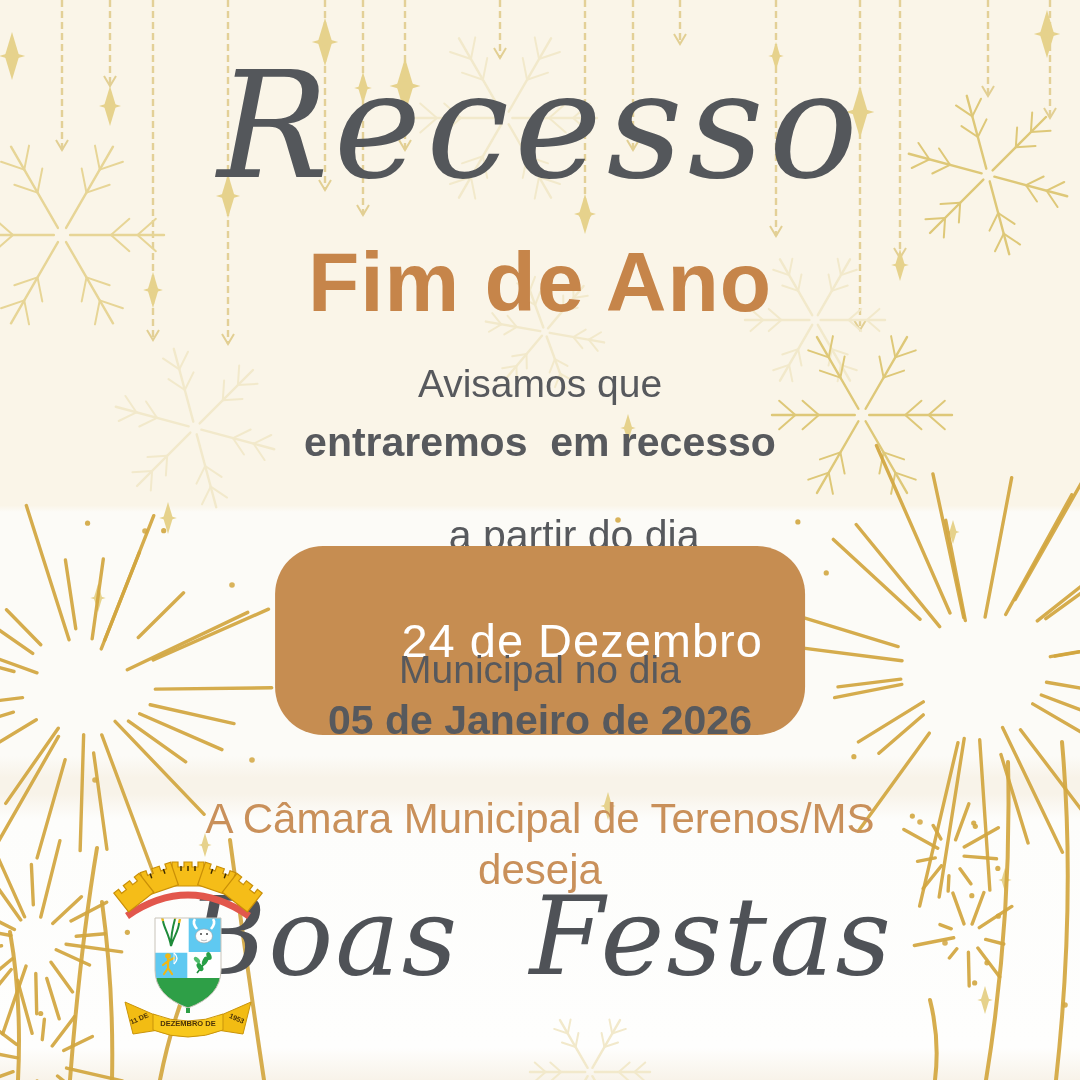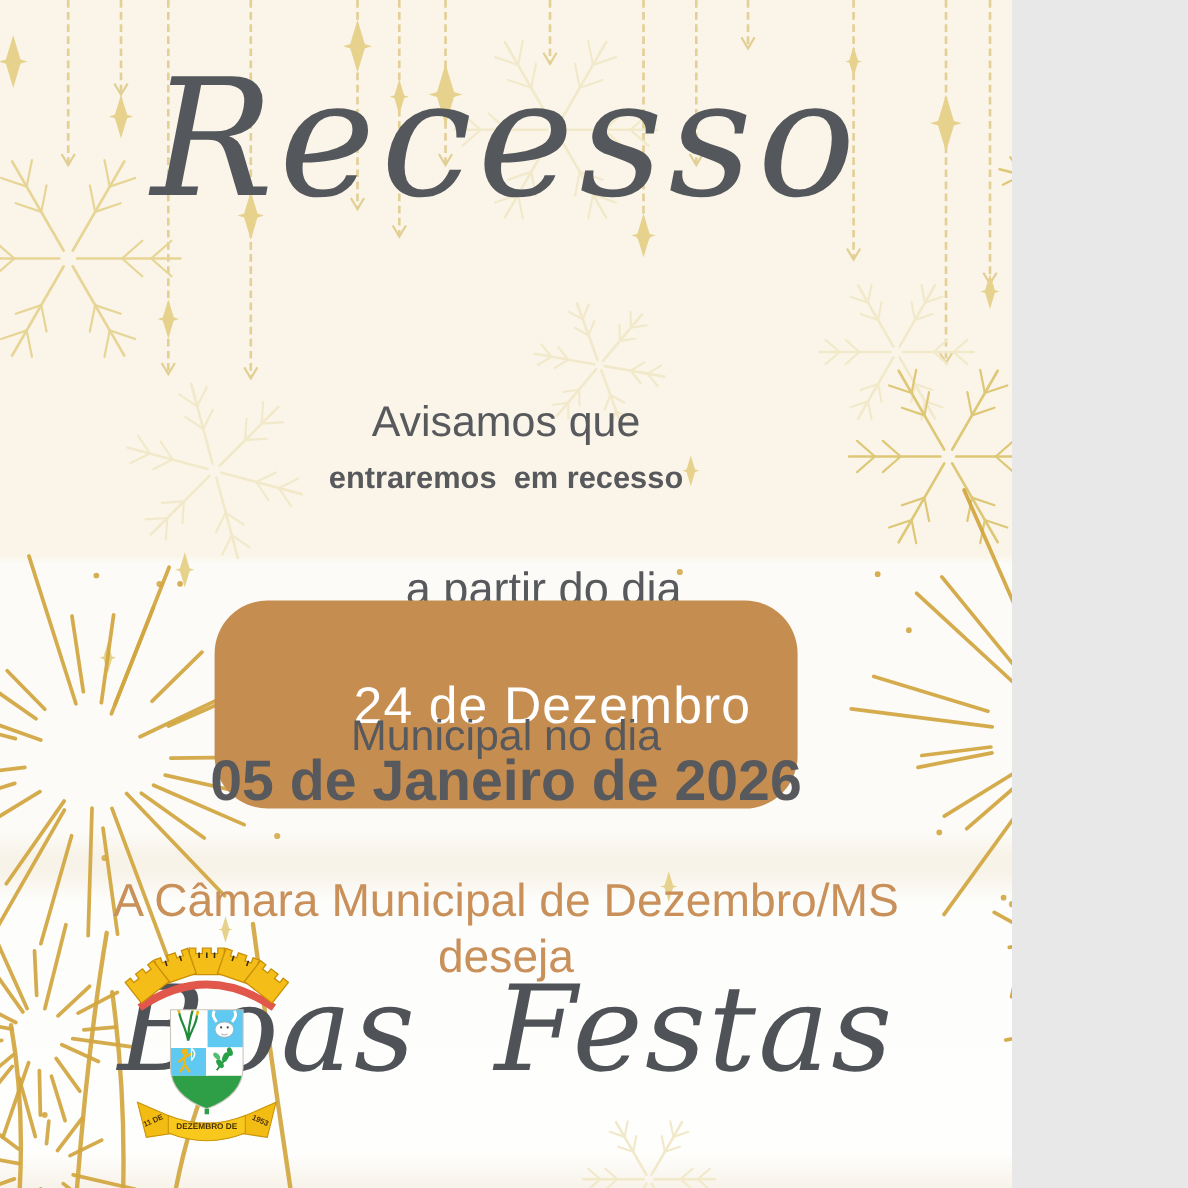--- a/index.html
+++ b/index.html
@@ -1,41 +1,41 @@
 <!DOCTYPE html>
 <html><head>
 <meta charset="utf-8">
 <style>
   html,body{margin:0;padding:0;background:#e8e8e8;}
   .stage{
-    position:relative;width:920px;height:1080px;overflow:hidden;
+    position:relative;width:1080px;height:1080px;overflow:hidden;
     font-family:"Liberation Sans",sans-serif;
     background:linear-gradient(180deg,
       #FAF5E8 0%, #FAF5E8 46.8%,
       #FCFBF7 47.4%, #FCFBF7 70%,
       #F8F3E9 72%, #F8F3E9 73.5%,
       #FDFDFB 75.8%, #FEFEFD 97%,
       #F8F3E9 100%);
   }
   #decor{position:absolute;inset:0;width:1080px;height:1080px;}
   .content{position:absolute;inset:0;}
   .abs{position:absolute;left:0;right:0;text-align:center;}
   .t-script{top:30px;font-family:"DejaVu Serif",serif;font-style:italic;
     font-size:148px;letter-spacing:5px;color:#54575B;line-height:1.3;}
   .t-sub{top:234px;font-size:84px;font-weight:800;letter-spacing:1px;color:#C6854A;}
   .line{color:#57595D;white-space:pre;}
   .l1{top:362px;font-size:39px;}
-  .l2{top:419px;font-size:28px;font-weight:700;}
+  .l2{top:419px;font-size:41px;font-weight:700;}
   .l3{top:465px;font-size:41px;}
   .l3 .bold{font-weight:400;}
   .badge{position:absolute;top:546px;left:50%;transform:translateX(-50%);
     background:#C68D51;color:#FFFFFF;font-size:47px;font-weight:400;
     letter-spacing:1px;padding:12px 42px;border-radius:48px;white-space:pre;}
   .l4{top:648px;font-size:39px;}
-  .l5{top:680px;font-size:52px;font-weight:700;}
+  .l5{top:697px;font-size:41px;font-weight:700;}
   .org{color:#C9905A;}
   .o1{top:795px;font-size:42px;}
   .o2{top:846px;font-size:42px;}
   .b-script{top:874px;font-family:"DejaVu Serif",serif;font-style:italic;
     font-size:108px;color:#4F5257;word-spacing:34px;letter-spacing:2px;}
   .crest{position:absolute;left:110px;top:852px;width:156px;height:196px;}
   .crest text{font-family:"Liberation Sans",sans-serif;font-weight:bold;fill:#4A3209;}
 </style>
 </head>
 <body>
@@ -609,38 +609,39 @@
         <circle cx="1065" cy="1005" r="2.8" fill="#D2A63F" opacity="0.85"></circle>
         <circle cx="920" cy="822" r="2.8" fill="#D2A63F" opacity="0.85"></circle>
         <circle cx="618" cy="520" r="2.8" fill="#D2A63F" opacity="0.85"></circle>
       </g>
     </svg>
 
   <div class="content">
 
     <div class="abs t-script">Recesso</div>
 
+    <div class="abs t-sub">Fim de Ano</div>
 
     <div class="abs line l1">Avisamos que</div>
 
     <div class="abs line l2">entraremos  em recesso</div>
 
     <div class="abs line l3">
       <span class="bold">a partir do </span><span>dia</span>
     </div>
 
     <div class="badge">
       <span>24 de Dezembro</span>
     </div>
 
     <div class="abs line l4">Municipal no dia</div>
 
     <div class="abs line l5">05 de Janeiro de 2026</div>
 
-    <div class="abs org o1">A Câmara Municipal de Dezembro/MS</div>
+    <div class="abs org o1">A Câmara Municipal de Terenos/MS</div>
 
     <div class="abs org o2">deseja</div>
 
     <div class="abs b-script">Boas Festas</div>
 
     <svg class="crest" viewBox="0 0 150 196" xmlns="http://www.w3.org/2000/svg">
       <defs>
         <path id="tower" d="M59,34 L59,10 L65,10 L65,15 L71,15 L71,10 L79,10 L79,15 L85,15 L85,10 L91,10 L91,34 Z"></path>
         <clipPath id="shieldClip">
           <path d="M42,66 H108 V118 Q108,144 75,156 Q42,144 42,118 Z"></path>

